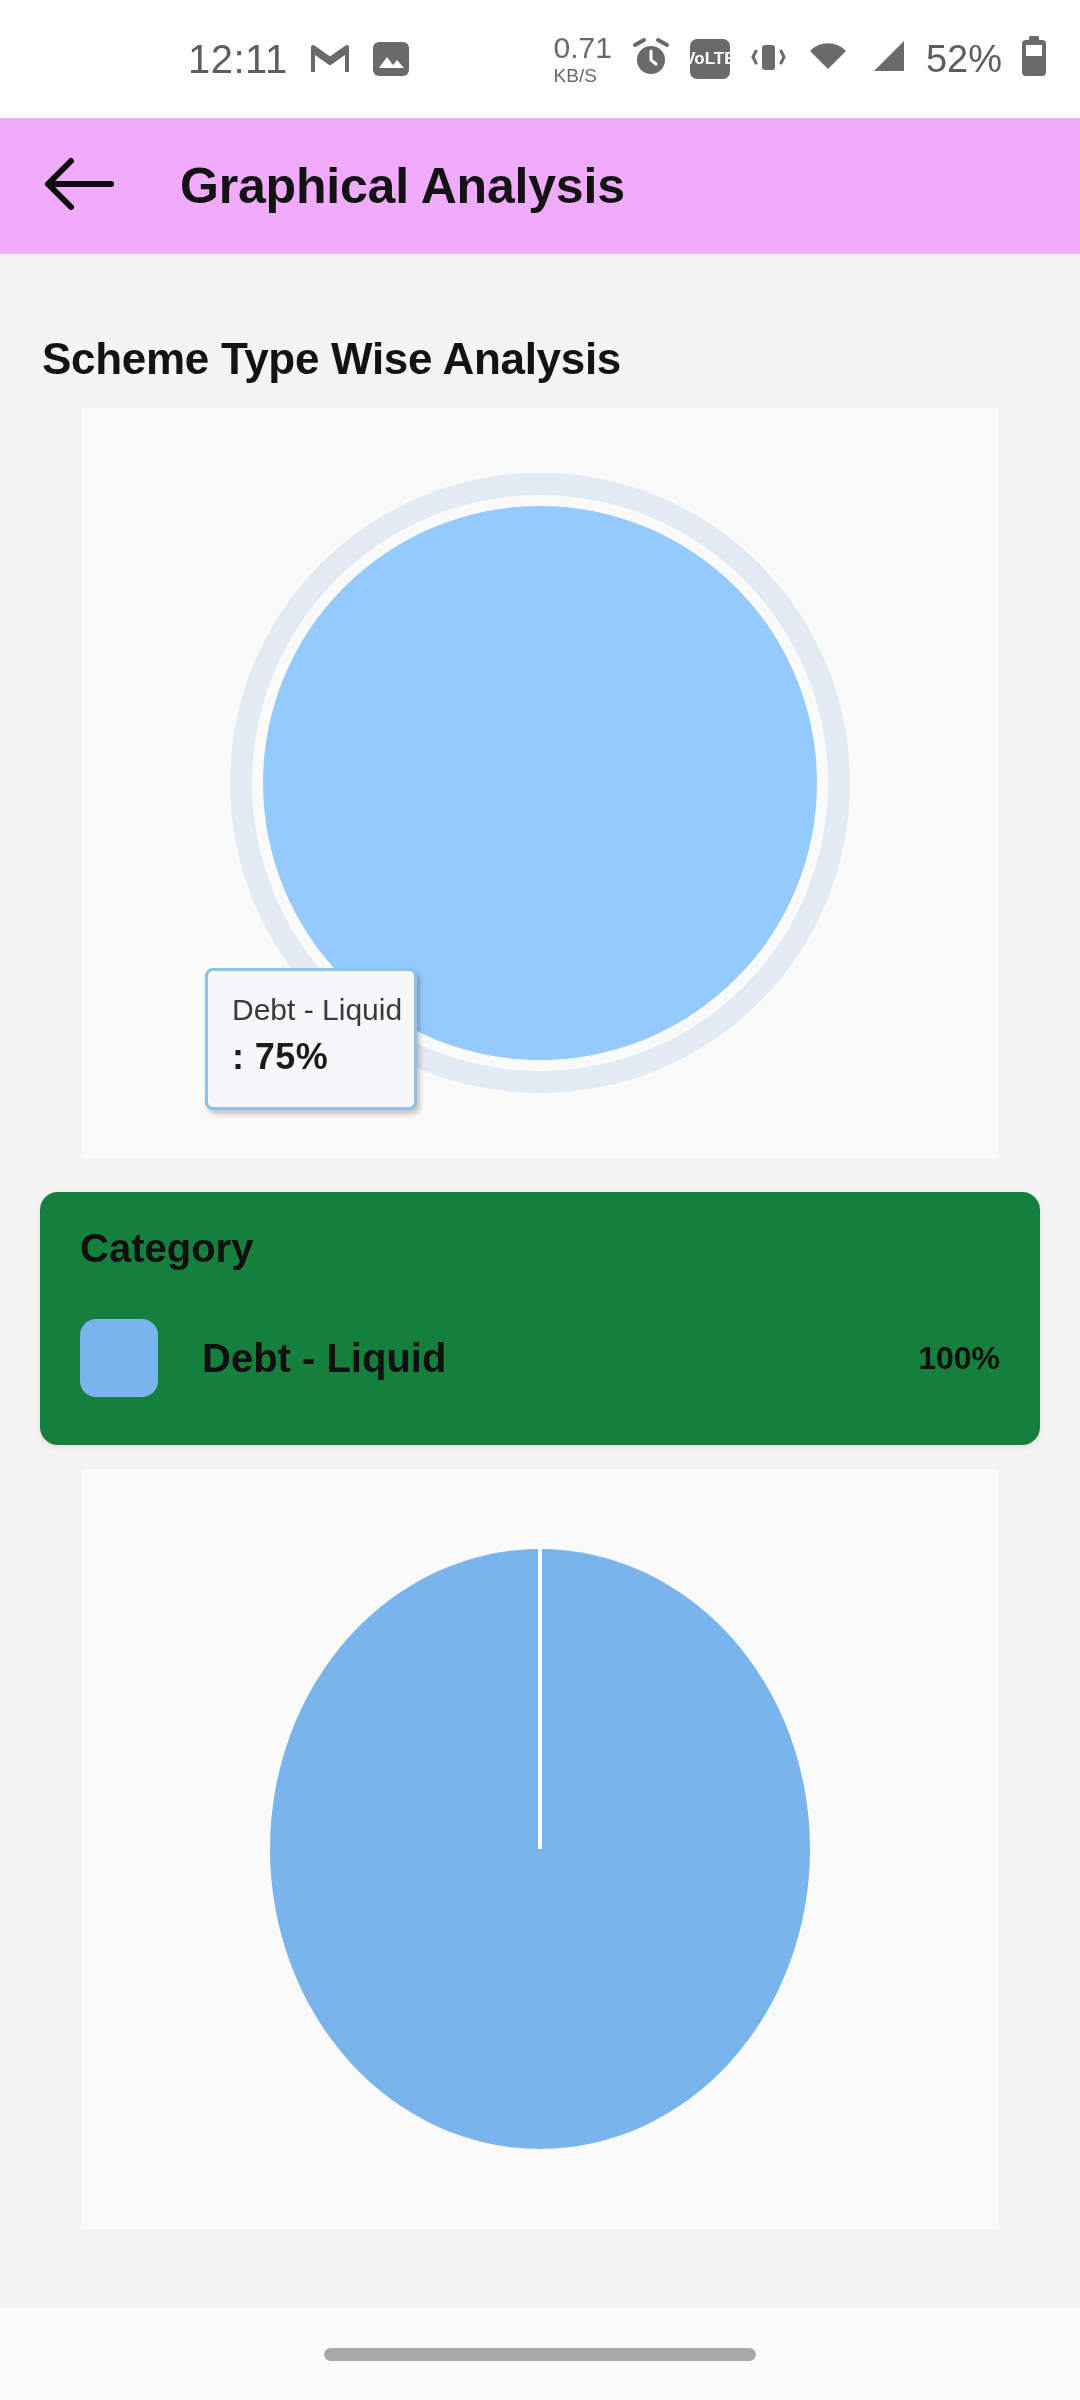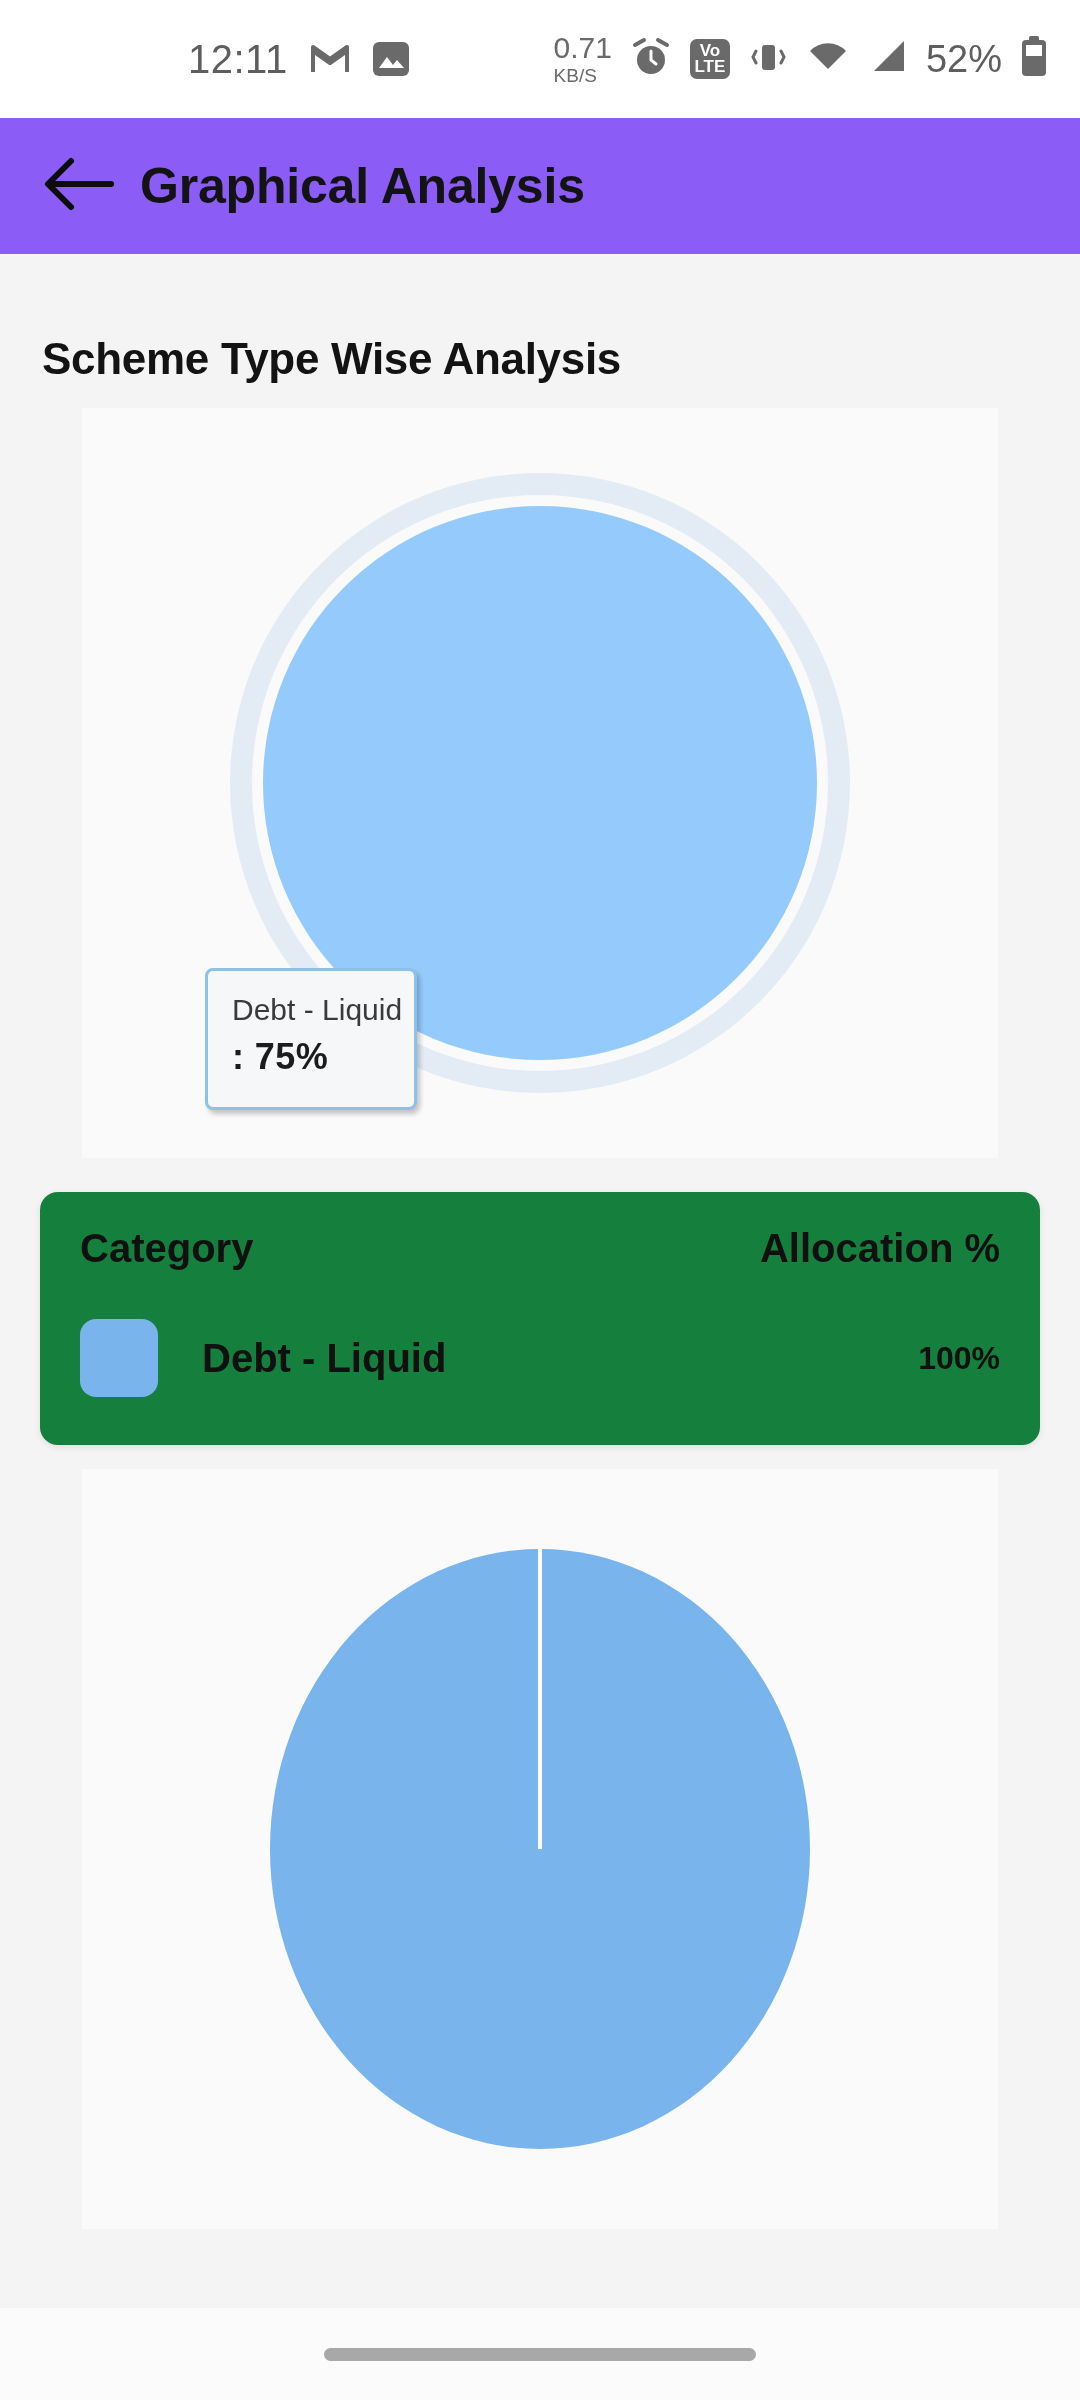--- a/index.html
+++ b/index.html
@@ -24,32 +24,32 @@
 
   .icn { display:block; }
   .gmail-icon svg, .photo-icon svg { display:block; }
 
   .netspeed { display:flex; flex-direction:column; align-items:flex-start; line-height:1; color:#6a6a6a; }
   .netspeed .ns-val { font-size:30px; }
   .netspeed .ns-unit { font-size:19px; margin-top:3px; }
 
   .volte {
     width:40px; height:40px; border-radius:7px; background:#6a6a6a;
-    display:flex; flex-direction:column; align-items:center; justify-content:center;
+    display:flex; align-items:center; justify-content:center;
     color:#fff; line-height:.95;
   }
   .volte .v1 { font-size:17px; font-weight:bold; }
   .volte .v2 { font-size:17px; font-weight:bold; }
 
   .battpct { font-size:38px; color:#5e5e5e; }
 
   
   .appbar {
     position:absolute; top:118px; left:0; width:1080px; height:136px;
-    background:#8b5cf6; display:flex; align-items:center;
+    background:#f0abfc; display:flex; align-items:center;gap:40px;
   }
   .back-btn { width:112px; height:112px; margin-left:22px; display:flex; align-items:center; justify-content:center; cursor:pointer; }
   .appbar-title { font-size:50px; color:#131313; font-weight:600; margin-left:6px; letter-spacing:-.2px; }
 
   
   .content {
     position:absolute; top:254px; left:0; width:1080px; height:2146px;
     background:#f4f4f4; overflow:hidden;
   }
 
@@ -224,21 +224,20 @@
 
       <div class="tooltip">
         <div class="tt-line1">Debt - Liquid</div>
         <div class="tt-line2">: 75%</div>
       </div>
     </div>
 
     <div class="legend-card">
       <div class="legend-head">
         <span>Category</span>
-        <span>Allocation %</span>
       </div>
       <div class="legend-row">
         <span class="swatch" style="background: rgb(121, 180, 236);"></span>
         <span class="legend-label">Debt - Liquid</span>
         <span class="legend-value">100%</span>
       </div>
     </div>
 
 
     <div class="pie-panel">

